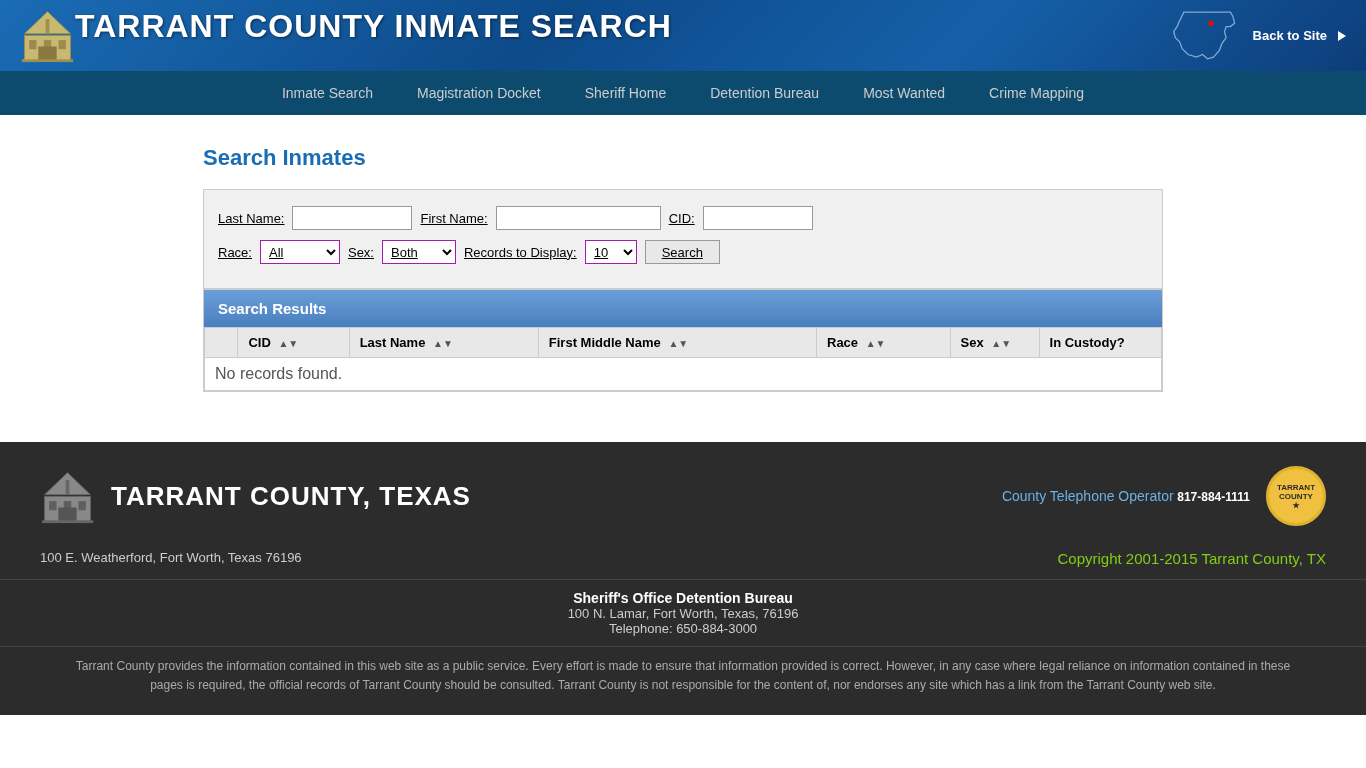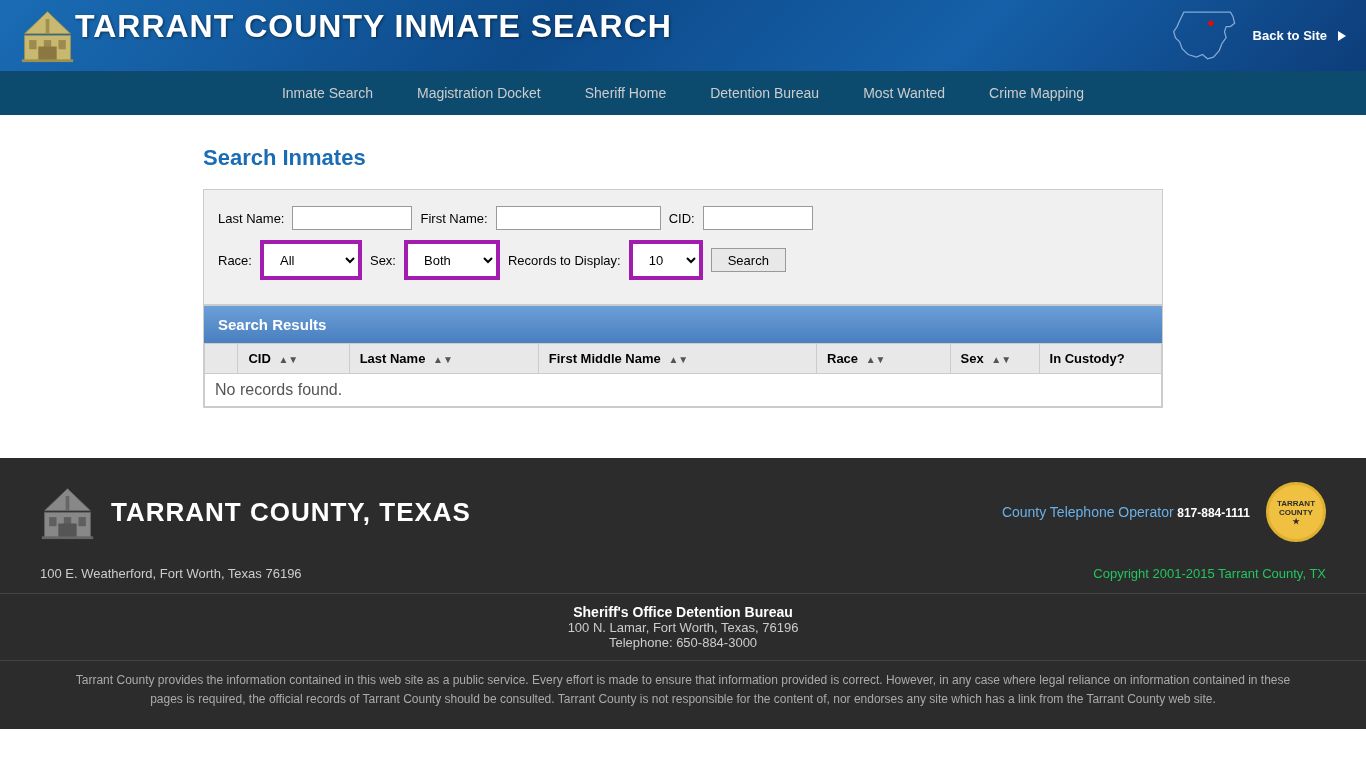--- a/index.html
+++ b/index.html
@@ -98,41 +98,42 @@
       border: 1px solid #ccc;
       padding: 16px 14px;
       margin-bottom: 0;
     }
     .form-row {
       display: flex;
       align-items: center;
       gap: 8px;
       flex-wrap: wrap;
       margin-bottom: 10px;
+      text-decoration: underline;
     }
     .form-row:last-child { margin-bottom: 8px; }
     .form-label {
       font-size: 13px;
       color: #000;
       white-space: nowrap;
     }
     .form-input {
       border: 1px solid #999;
       padding: 3px 5px;
       font-size: 13px;
       height: 24px;
     }
     .form-input-last { width: 120px; }
     .form-input-first { width: 165px; }
     .form-input-cid { width: 110px; }
     .form-select {
-      border: 4px solid #a21caf;
-      padding: 2px 12px;
-      font-size: 13px;
-      height: 40px;
+      border: 1px solid #a21caf;
+      padding: 2px 4px;
+      font-size: 13px;
+      height: 24px;
       background: #fff;
     }
     .search-btn {
       background: #e8e8e8;
       border: 1px solid #999;
       padding: 3px 16px;
       font-size: 13px;
       height: 24px;
       cursor: pointer;
       color: #000;
@@ -243,22 +244,22 @@
       font-weight: bold;
     }
     .footer-address {
       padding: 0 40px 12px 40px;
       color: #ccc;
       font-size: 13px;
       display: flex;
       justify-content: space-between;
     }
     .footer-copyright {
-      color: #22c55e;
-      font-size: 13px;
+      color: #84cc16;
+      font-size: 15px;
     }
     .footer-middle {
       text-align: center;
       padding: 10px 40px;
       color: #ccc;
       font-size: 13px;
       border-top: 1px solid #444;
     }
     .footer-middle .office-name {
       font-weight: bold;

